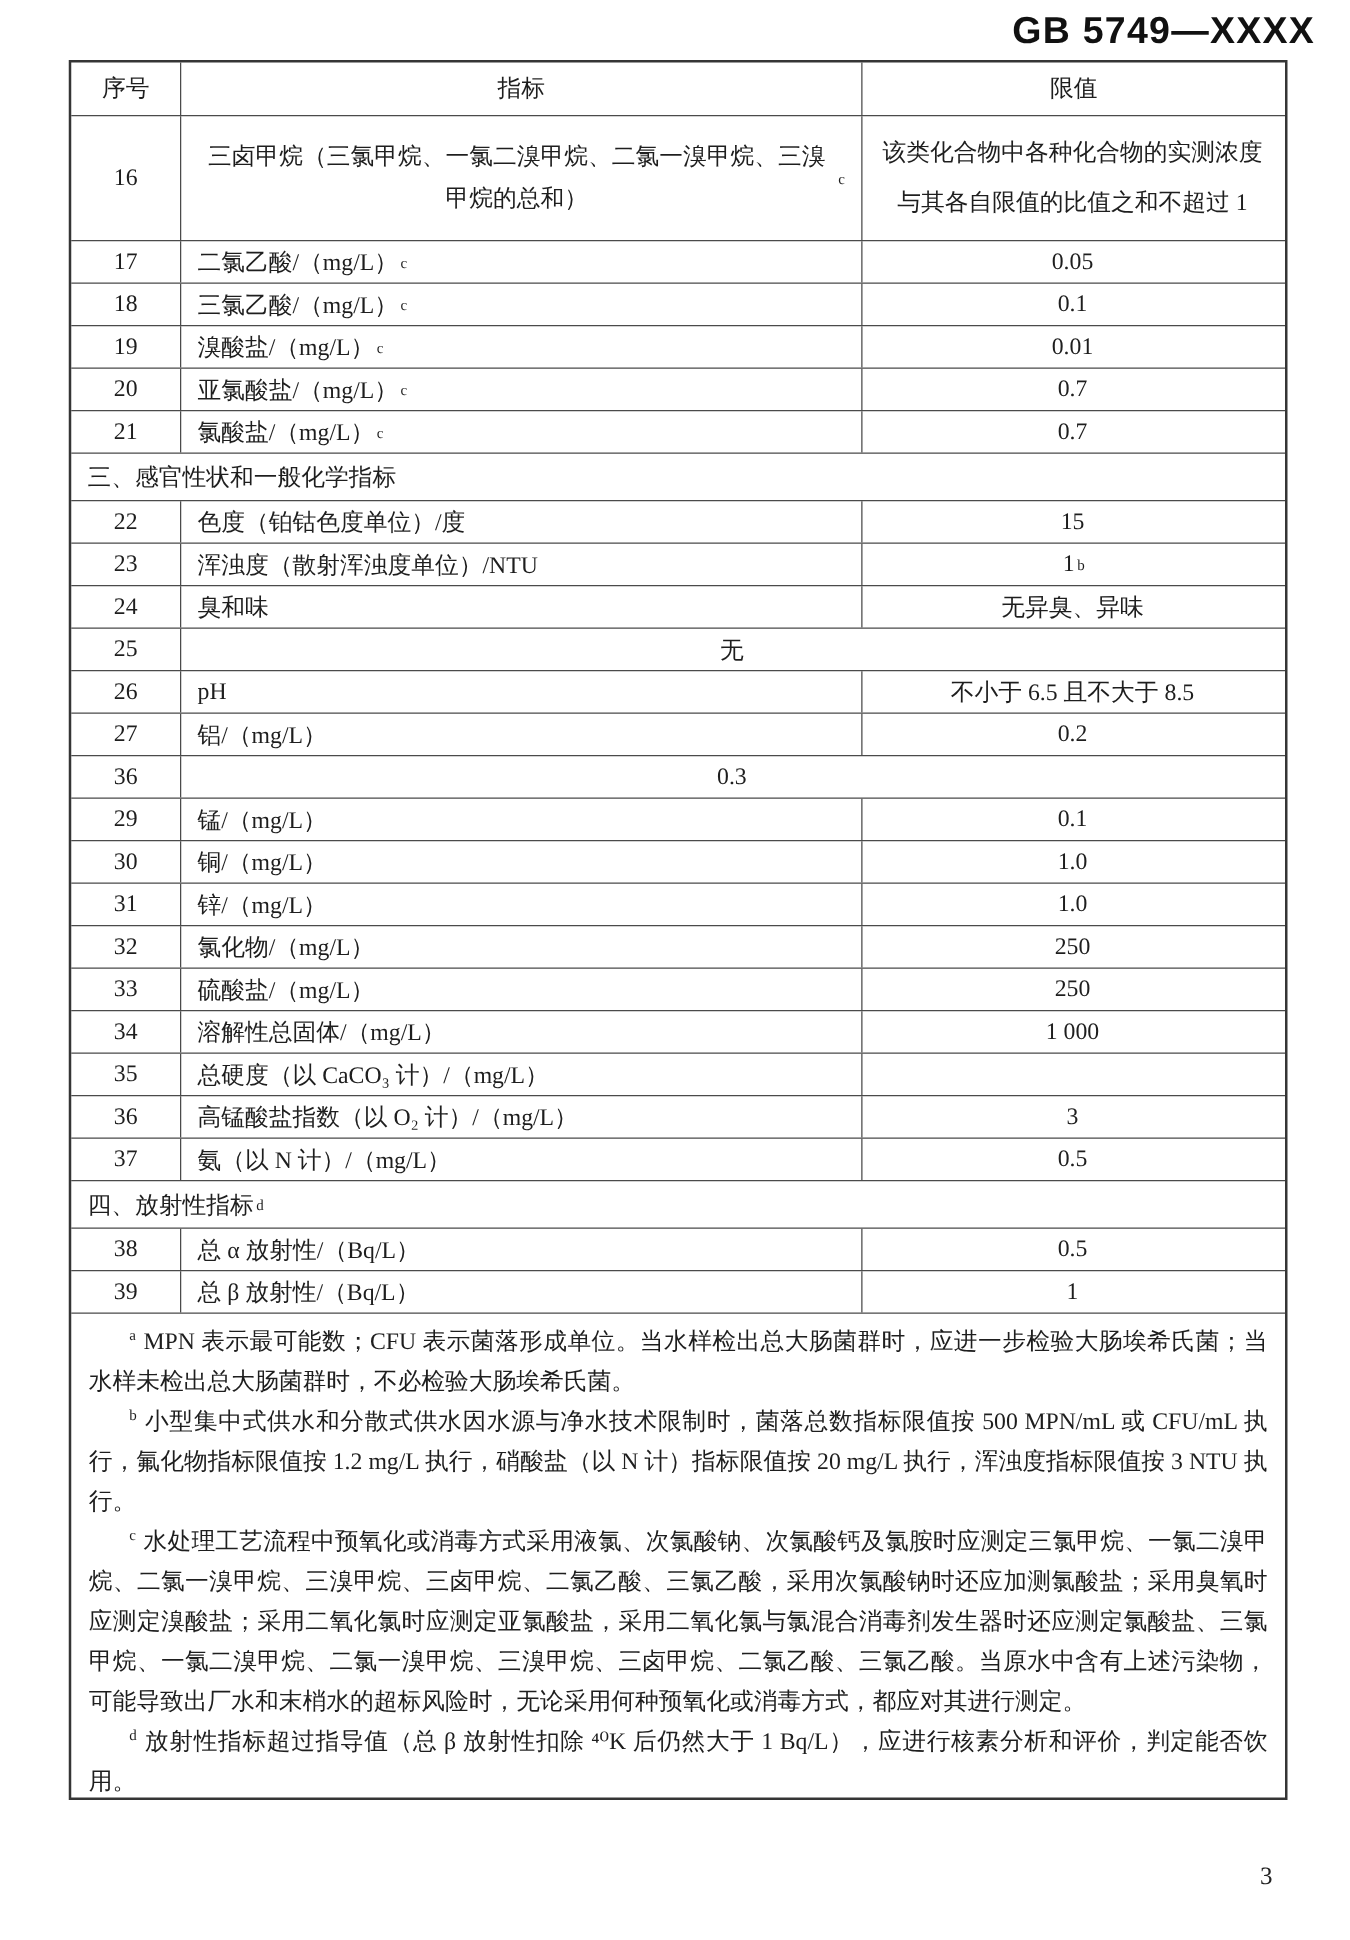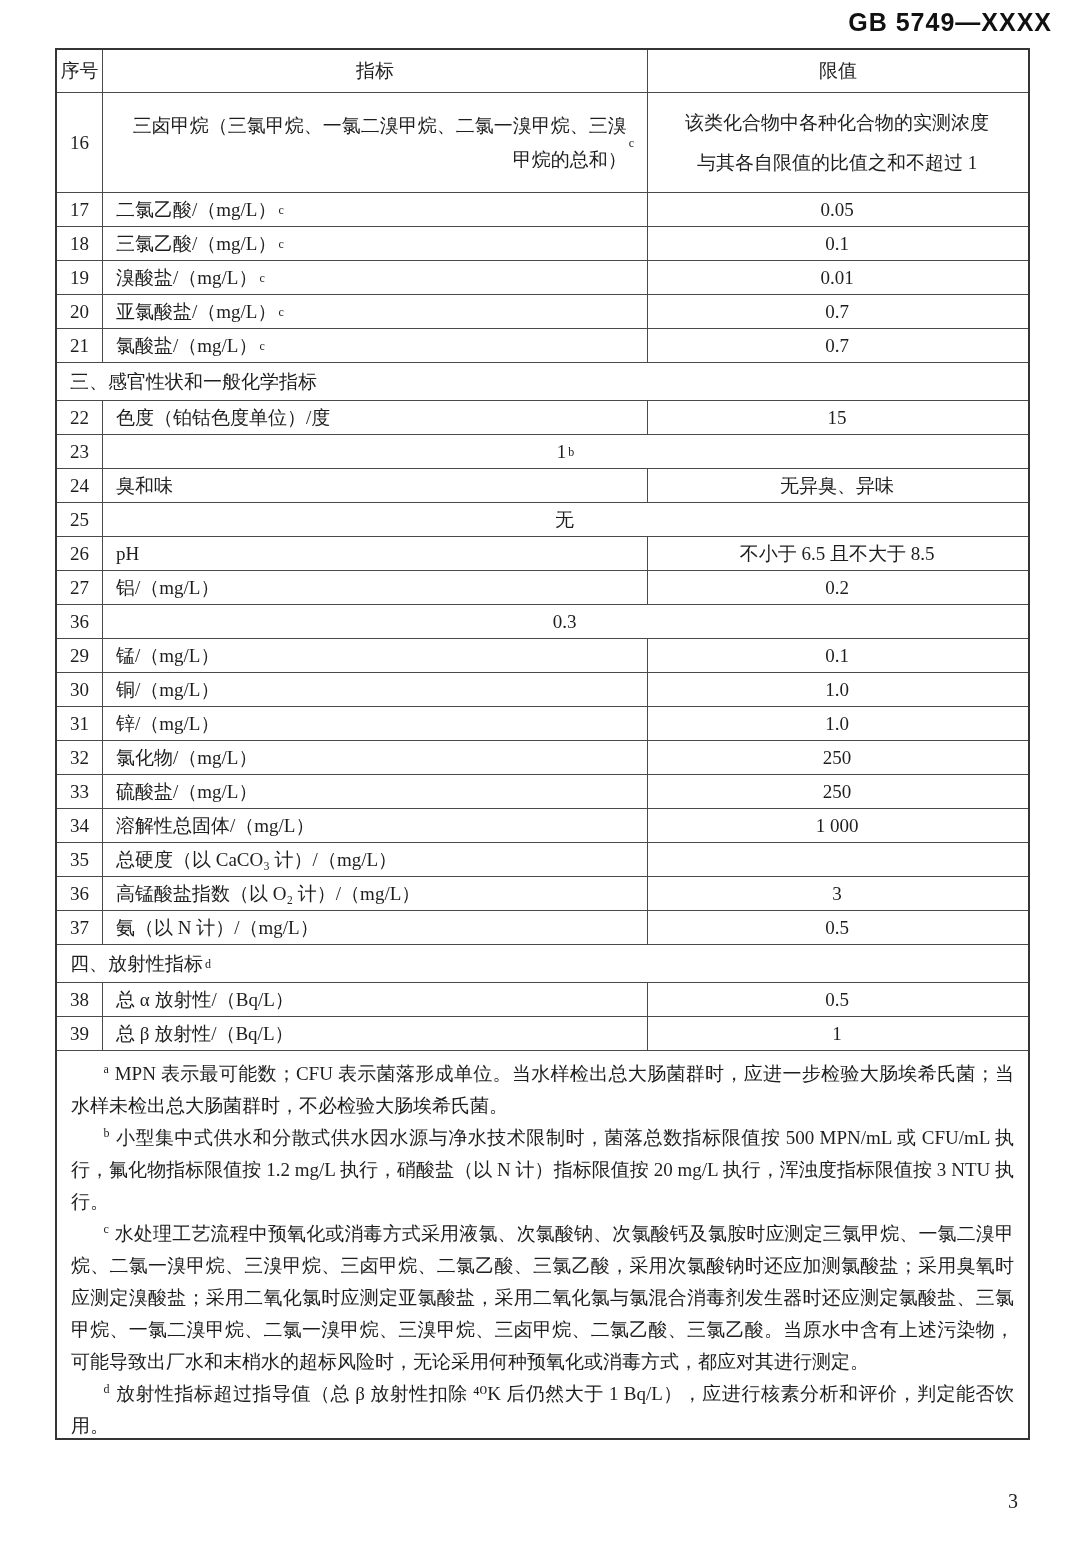--- a/index.html
+++ b/index.html
@@ -8,34 +8,34 @@
     width:1080px;height:1552px;
     background:#ffffff;
     position:relative;
     font-family:"Liberation Serif","DejaVu Serif","DejaVu Sans",serif;
     color:#1e1e1e;
     overflow:hidden;
   }
   .doc-code{
     position:absolute;top:8px;right:28px;
     font-family:"Liberation Sans","DejaVu Sans",sans-serif;
-    font-weight:600;font-size:25px;letter-spacing:1px;color:#111;
+    font-weight:600;font-size:30px;letter-spacing:1px;color:#111;
   }
   .table{
     position:absolute;left:55px;top:48px;width:975px;height:1392px;
     border:2px solid #353535;
     font-size:19px;
   }
   .tr{display:flex;align-items:stretch;height:34px;border-bottom:1px solid #4a4a4a;}
   .tr.thead{height:43px;}
   .tr.tall{height:100px;}
   .tr.section{height:38px;}
   .td{display:flex;align-items:center;}
-  .no{width:46px;justify-content:center;border-right:1px solid #4a4a4a;text-align:center;}
-  .ind{width:545px;padding:0 13px;border-right:1px solid #4a4a4a;text-align:right;}
+  .no{width:88px;justify-content:center;border-right:1px solid #4a4a4a;text-align:center;}
+  .ind{width:545px;padding:0 13px;border-right:1px solid #4a4a4a;text-align:center;}
   .lim{flex:1;justify-content:center;text-align:center;}
   .thead .ind{justify-content:center;text-align:center;}
   .tall .ind{line-height:34px;}
   .tall .lim span{white-space:pre-line;line-height:40px;}
   sup{font-size:12px;line-height:0;margin-left:2px;}
   .sec-label{display:flex;align-items:center;width:610px;padding:0 13px;}
   .sec-limit{display:flex;align-items:center;justify-content:center;width:365px;text-align:center;}
   .footnotes{
     height:390px;padding:7px 14px 0 14px;
     font-size:19px;line-height:32px;
@@ -149,20 +149,24 @@
         <sup></sup>
       </div>
     <div class="td lim">
         <span>15</span>
         <sup></sup>
       </div>
   </div>
 
   <div class="tr">
     <div class="td no">23</div>
+    <div class="td ind">
+        <span>浑浊度（散射浑浊度单位）/NTU</span>
+        <sup></sup>
+      </div>
     <div class="td lim">
         <span>1</span>
         <sup>b</sup>
       </div>
   </div>
 
   <div class="tr">
     <div class="td no">24</div>
     <div class="td ind">
         <span>臭和味</span>

